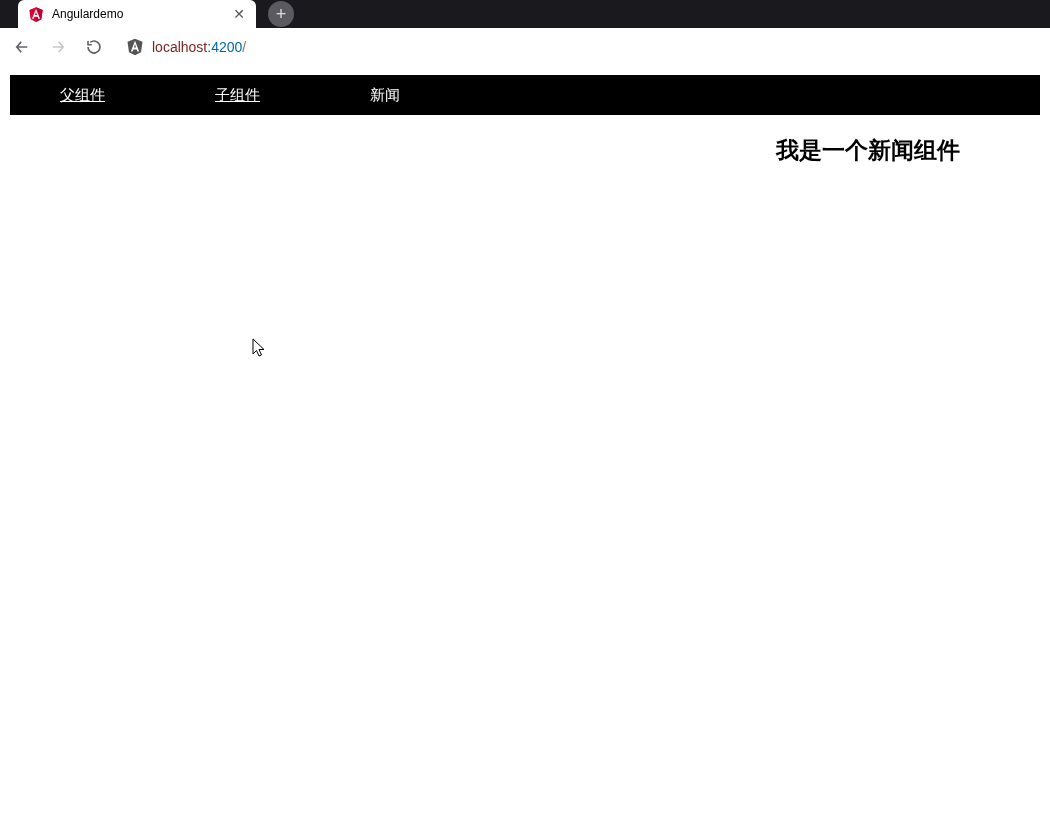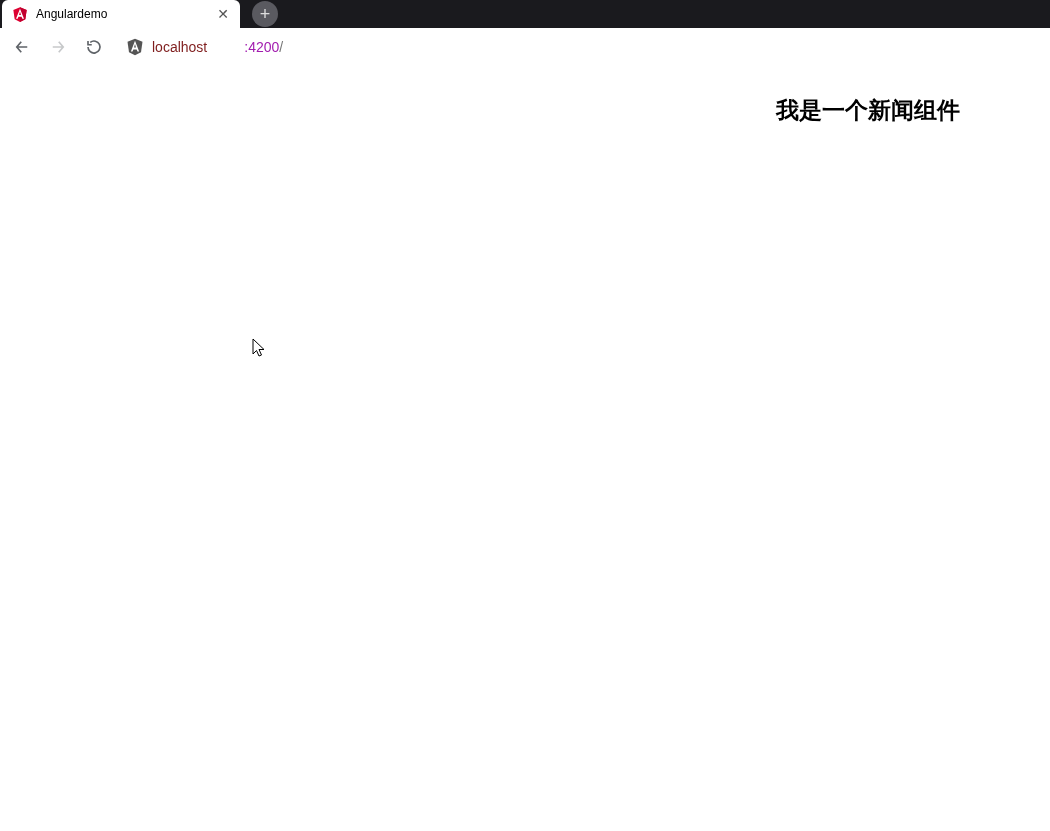--- a/index.html
+++ b/index.html
@@ -34,20 +34,21 @@
       background: #fff;
       height: 28px;
       width: 238px;
       display: flex;
       align-items: center;
       padding: 0 10px;
       border-top-left-radius: 6px;
       border-top-right-radius: 6px;
       position: relative;
       gap: 8px;
+      margin-left: 16px;
     }
     
     .tab-favicon {
       width: 16px;
       height: 16px;
       flex-shrink: 0;
     }
     
     .tab-title {
       font-size: 12px;
@@ -129,22 +130,21 @@
     }
     
     .url-text {
       font-size: 14px;
       color: #202124;
     }
     .url-host {
       color: #7f1d1d;
     }
     .url-port {
-      color: #a21caf;
-      padding-left: 37px;
+      color: #0369a1;
     }
     .url-path {
       color: #777;
     }
     
     
     .page {
       padding: 10px 0 0 0;
     }
     
@@ -240,20 +240,25 @@
       </span>
       <span class="url-text">
         <span class="url-host">localhost</span><span class="url-port">:4200</span><span class="url-path">/</span>
       </span>
     </div>
   </div>
 </div>
 
 <div class="page">
   <div class="app-container">
+    <div class="nav-header">
+      <a class="nav-link">父组件</a>
+      <a class="nav-link">子组件</a>
+      <a class="nav-link no-underline">新闻</a>
+    </div>
     <div class="content-area">
       <h2 class="content-heading">我是一个新闻组件</h2>
     </div>
   </div>
 </div>
 
 <svg class="cursor-pointer" width="16" height="22" viewBox="0 0 16 22">
   <path d="M1 1 L1 16 L4.5 12.5 L7 18 L9.5 17 L7 11.5 L12 11.5 Z" fill="#fff" stroke="#000" stroke-width="1"></path>
 </svg>
 

